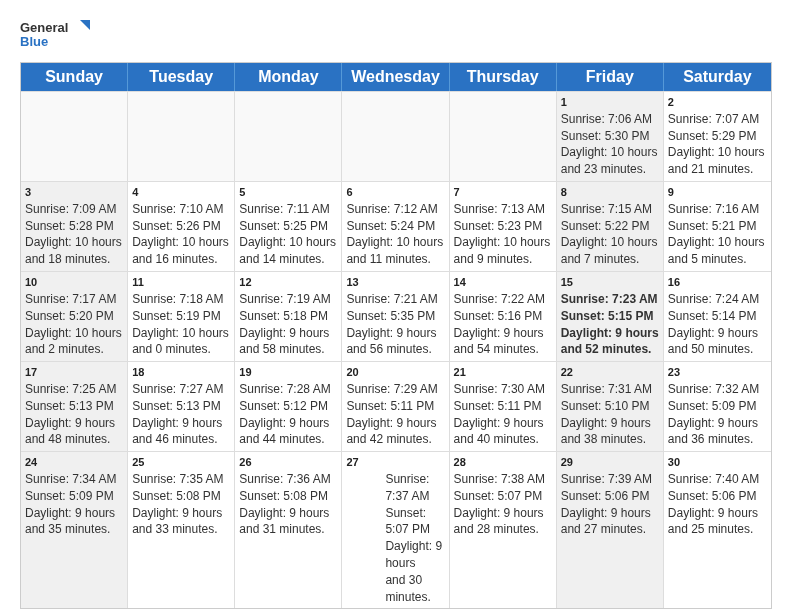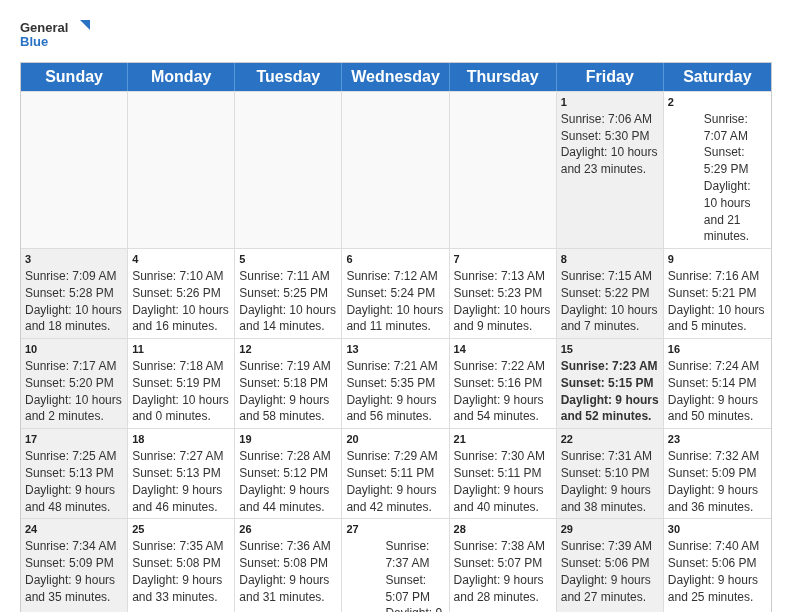--- a/index.html
+++ b/index.html
@@ -111,22 +111,22 @@
 </div>
     <div class="title-block">
       <div class="month-title"></div>
       <div class="location"></div>
     </div>
   </div>
 
   <div class="calendar">
     <div class="cal-header">
         <div class="cal-header-cell">Sunday</div>
+        <div class="cal-header-cell">Tuesday</div>
         <div class="cal-header-cell">Monday</div>
-        <div class="cal-header-cell">Tuesday</div>
         <div class="cal-header-cell">Wednesday</div>
         <div class="cal-header-cell">Thursday</div>
         <div class="cal-header-cell">Friday</div>
         <div class="cal-header-cell">Saturday</div>
       </div>
     <div class="cal-body">
         <div class="cal-row">
           <div class="cal-cell empty"></div>
           <div class="cal-cell empty"></div>
           <div class="cal-cell empty"></div>
@@ -134,21 +134,21 @@
           <div class="cal-cell empty"></div>
           <div class="cal-cell shaded">
             <span class="day-num">1</span>
             <div class="cal-cell-text" style="white-space: pre-line;">Sunrise: 7:06 AM
 Sunset: 5:30 PM
 Daylight: 10 hours
 and 23 minutes.</div>
           </div>
           <div class="cal-cell">
             <span class="day-num">2</span>
-            <div class="cal-cell-text" style="white-space: pre-line; margin-left: 36px;">Sunrise: 7:07 AM
+            <div class="cal-cell-text" style="white-space: pre-line;">Sunrise: 7:07 AM
 Sunset: 5:29 PM
 Daylight: 10 hours
 and 21 minutes.</div>
           </div>
         </div>
         <div class="cal-row">
           <div class="cal-cell shaded">
             <span class="day-num">3</span>
             <div class="cal-cell-text" style="white-space: pre-line;">Sunrise: 7:09 AM
 Sunset: 5:28 PM

